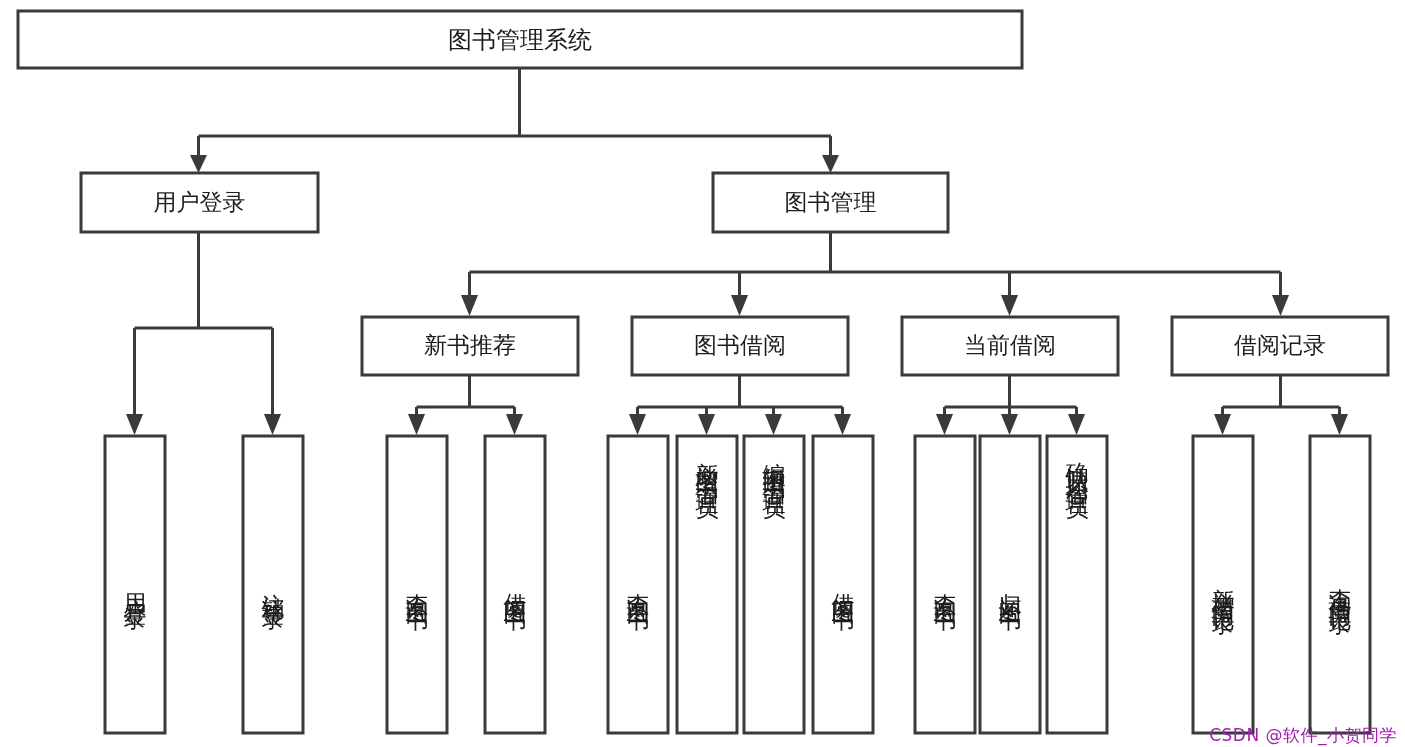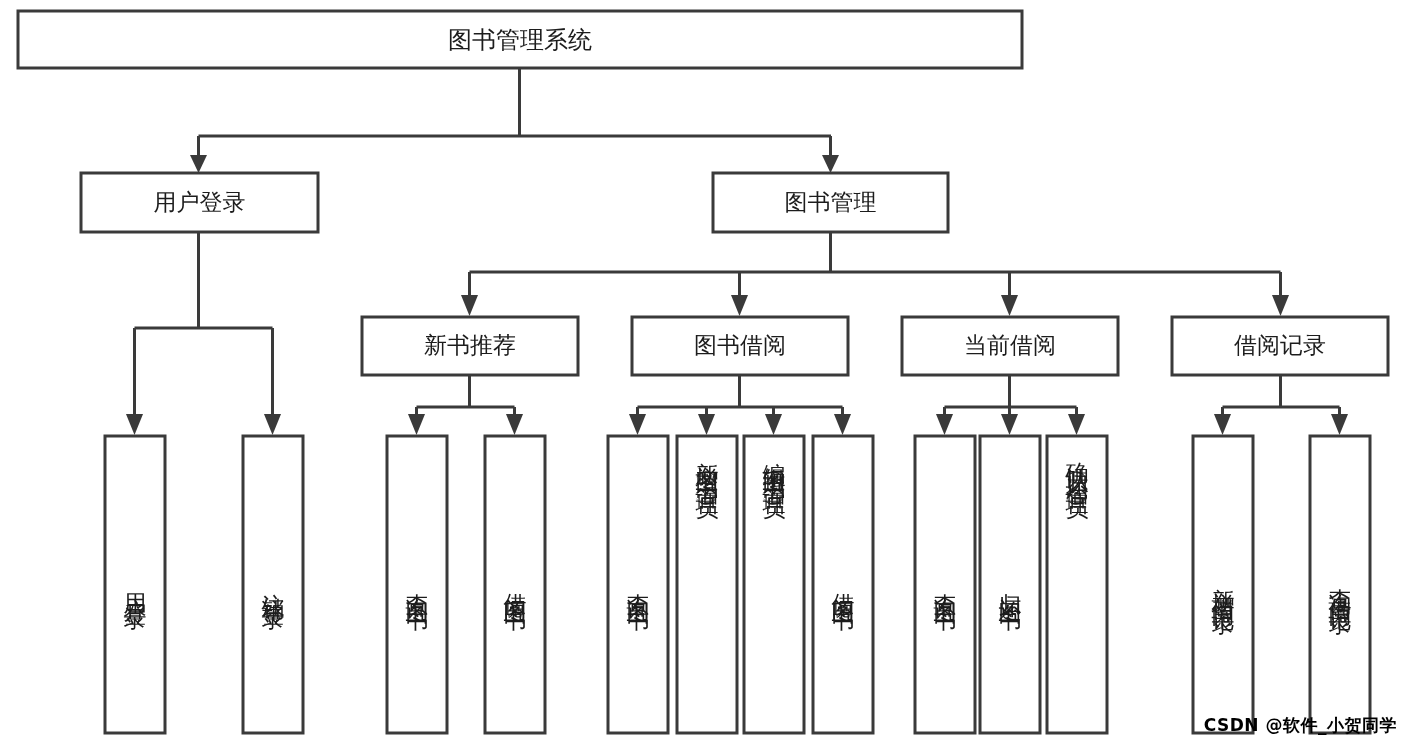--- a/index.html
+++ b/index.html
@@ -71,27 +71,26 @@
     white-space: nowrap;
   }
   .vlabel.top-align {
     align-items: flex-start;
     padding-top: 8px;
     box-sizing: border-box;
   }
   #watermark {
     position: absolute;
     right: 8px;
-    bottom: 10px;
+    bottom: 0;
     font-family: "DejaVu Sans", "Liberation Sans", sans-serif;
     font-size: 17px;
-    color: #000000;
+    color: #a21caf;
     letter-spacing: 0.5px;
     white-space: nowrap;
-    font-weight: bold;
   }
 </style>
 </head>
 <body>
 
 <div id="diagram-root">
 
   <svg id="flow-svg" viewBox="0 0 1405 747">
 
     <g>

